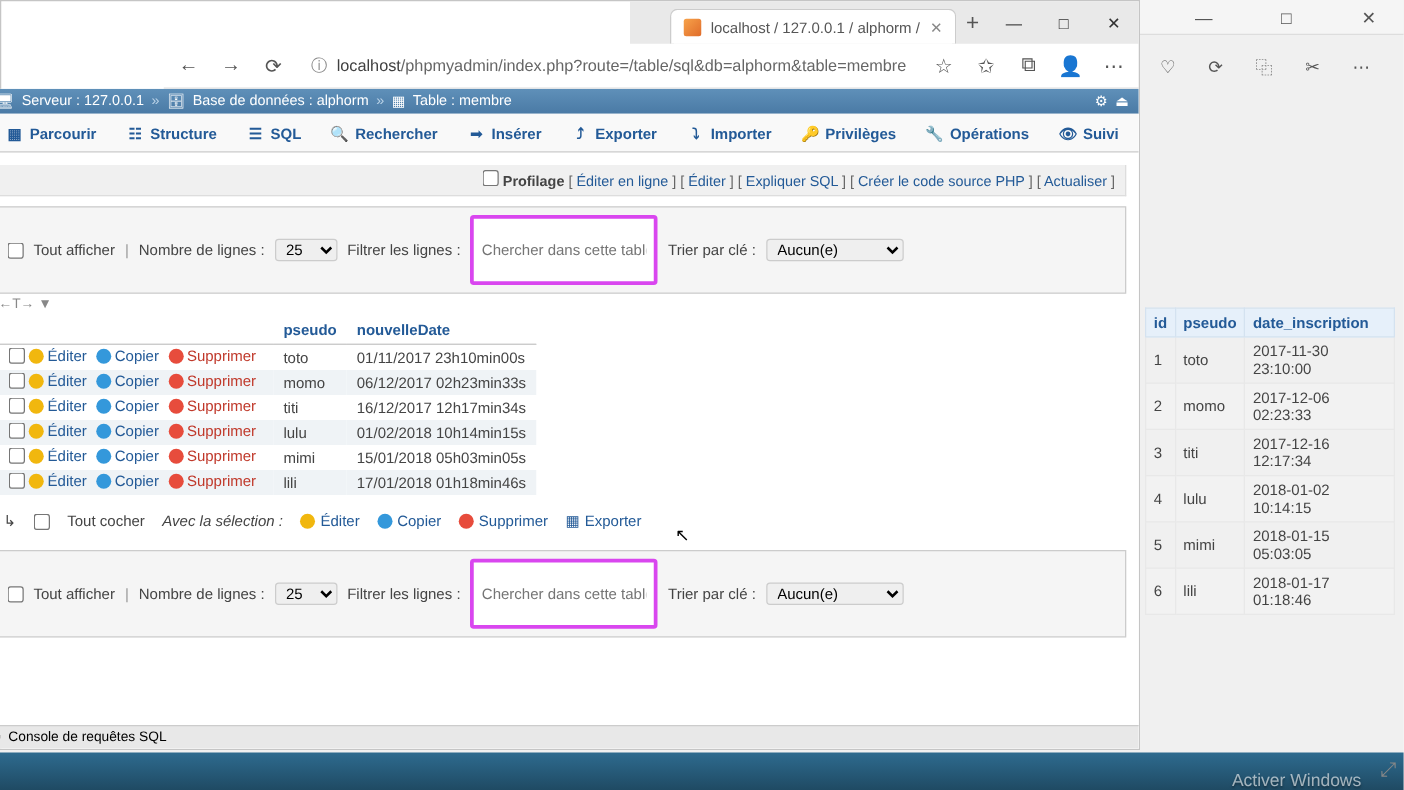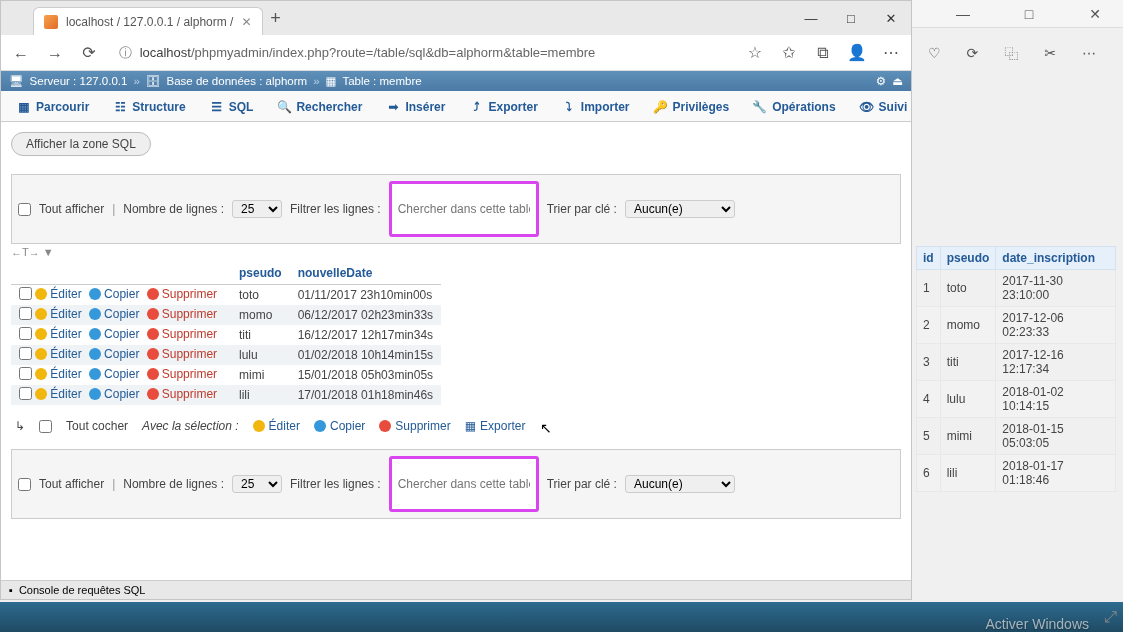--- a/index.html
+++ b/index.html
@@ -9,21 +9,21 @@
 .outer-ctrl { width: 36px; text-align: center; font-size: 14px; color: #555; cursor: pointer; }
 
 .right-toolbar { position: absolute; top: 38px; left: 918px; width: 200px; height: 30px; display: flex; align-items: center; gap: 26px; padding-left: 10px; color: #555; font-size: 14px; }
 .right-toolbar span { cursor: pointer; }
 
 .right-table { position: absolute; top: 246px; left: 916px; width: 200px; font-size: 12px; border-collapse: collapse; }
 .right-table th { text-align: left; padding: 4px 6px; background: #e6f0fa; color: #235a97; border: 1px solid #d4e2f0; font-weight: bold; }
 .right-table td { padding: 4px 6px; border: 1px solid #e8e8e8; color: #444; }
 .right-table tr.alt td { background: #f2f2f2; }
 
-.browser { position: absolute; top: 0; left: 0; width: 912px; height: 600px; background: #fff; border: 1px solid #c5c5c5; display: flex; flex-direction: column; }
+.browser { position: absolute; top: 0; left: 0; width: 912px; height: 600px; background: #fff; border: 1px solid #c5c5c5; display: flex; flex-direction: column; align-items: flex-end; }
 
 .titlebar { height: 34px; background: #e9e9e9; display: flex; align-items: center; position: relative; }
 .tab { margin-left: 32px; background: #fff; border: 1px solid #ccc; border-bottom: none; border-radius: 6px 6px 0 0; height: 28px; margin-top: 6px; display: flex; align-items: center; padding: 0 10px; gap: 8px; font-size: 12px; color: #555; min-width: 190px; }
 .tab .favicon { width: 14px; height: 14px; background: linear-gradient(135deg,#f7a24a,#e06c2a); border-radius: 2px; }
 .tab .close { margin-left: auto; color: #888; cursor: pointer; }
 .plus-tab { width: 26px; height: 26px; display: flex; align-items: center; justify-content: center; color: #555; font-size: 18px; cursor: pointer; }
 .win-ctrls { margin-left: auto; display: flex; }
 .win-ctrls div { width: 40px; height: 34px; display: flex; align-items: center; justify-content: center; font-size: 13px; color: #333; cursor: pointer; }
 
 .addrbar { height: 36px; display: flex; align-items: center; padding: 0 8px; gap: 10px; border-bottom: 1px solid #ddd; }
@@ -234,24 +234,31 @@
           <span>Opérations</span>
         </div>
       <div class="ptab">
           <span class="ticn">👁</span>
           <span>Suivi</span>
         </div>
     </div>
 
     <div class="body-area">
 
-      <div class="sql-btn">Afficher la zone SQL</div>
-
-
-
+
+
+
+      <div class="prof-bar">
+        <input type="checkbox" style=""> <b>Profilage</b>
+        <span class="sep"> [ </span><a>Éditer en ligne</a><span class="sep"> ] [ </span>
+        <a>Éditer</a><span class="sep"> ] [ </span>
+        <a>Expliquer SQL</a><span class="sep"> ] [ </span>
+        <a>Créer le code source PHP</a><span class="sep"> ] [ </span>
+        <a>Actualiser</a><span class="sep"> ]</span>
+      </div>
 
       <div class="filter-row">
         <input type="checkbox" style="">
         <span>Tout afficher</span>
         <span style="color:#999">|</span>
         <span>Nombre de lignes :</span>
         <select class="small-sel"><option>25</option></select>
         <span>Filtrer les lignes :</span>
         <input type="text" placeholder="Chercher dans cette table" style="">
         <span>Trier par clé :</span>

